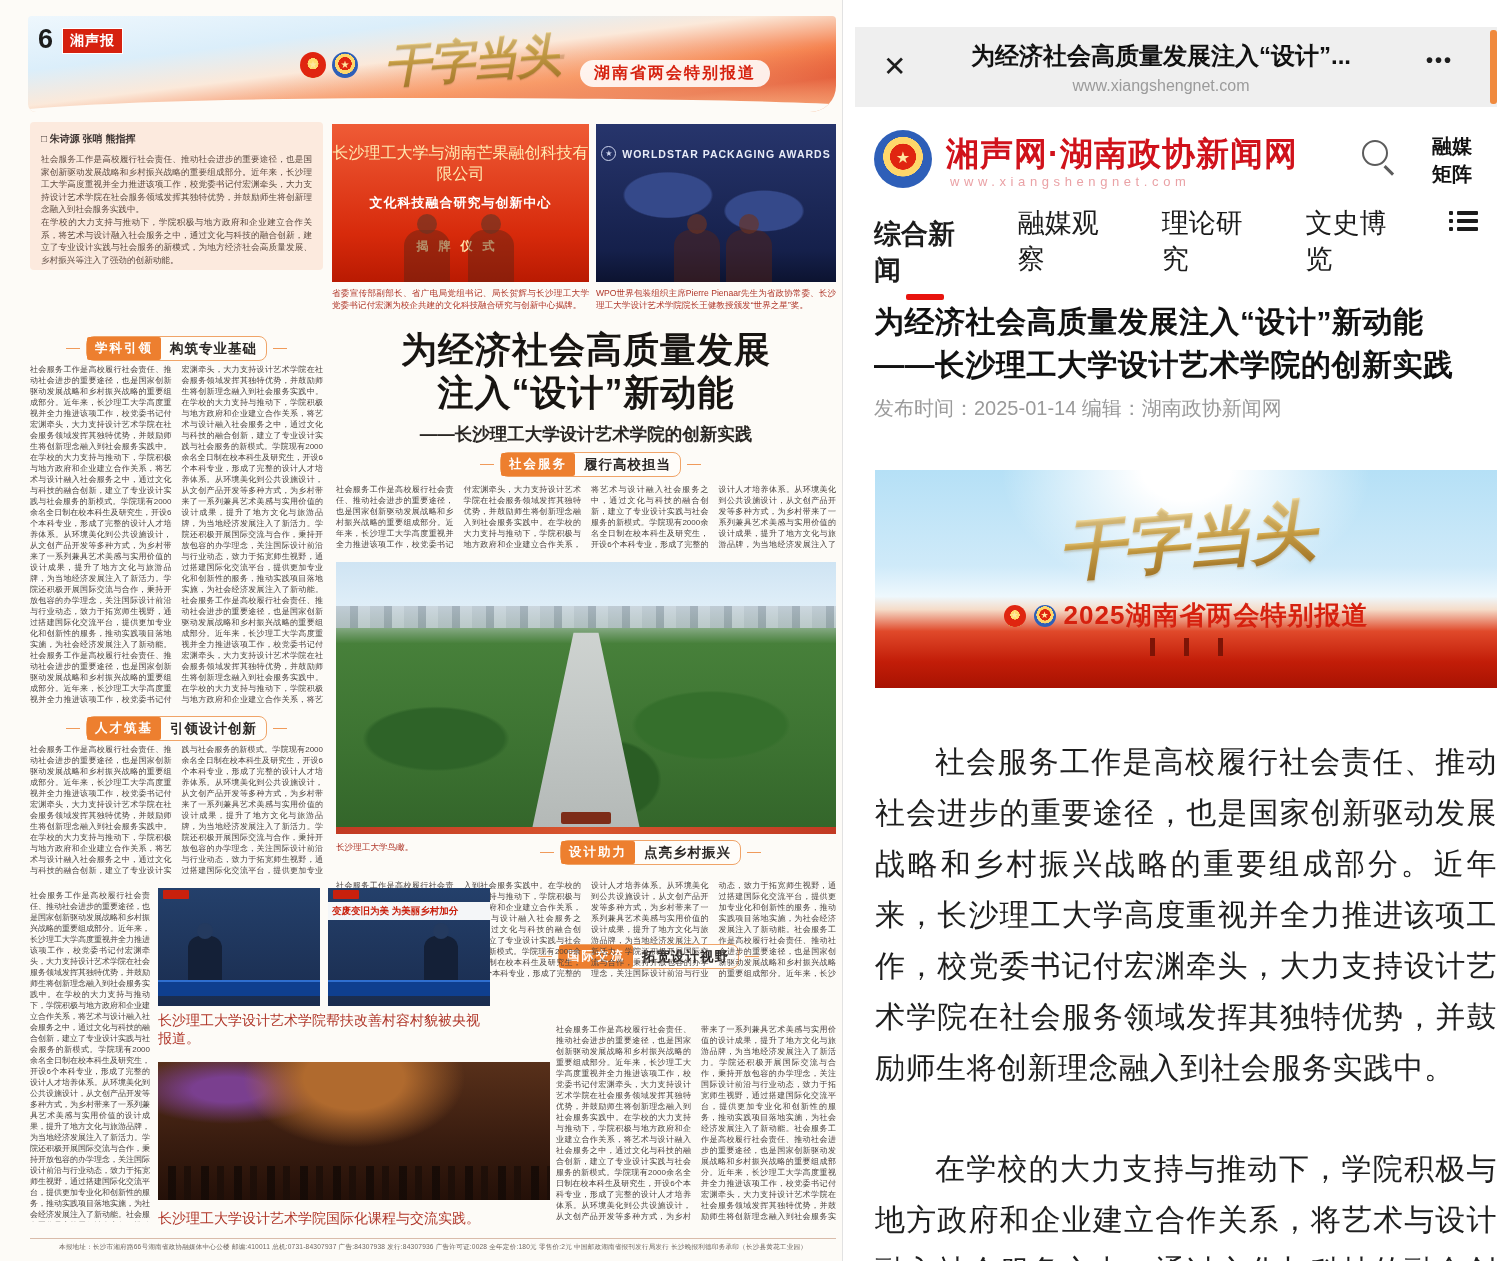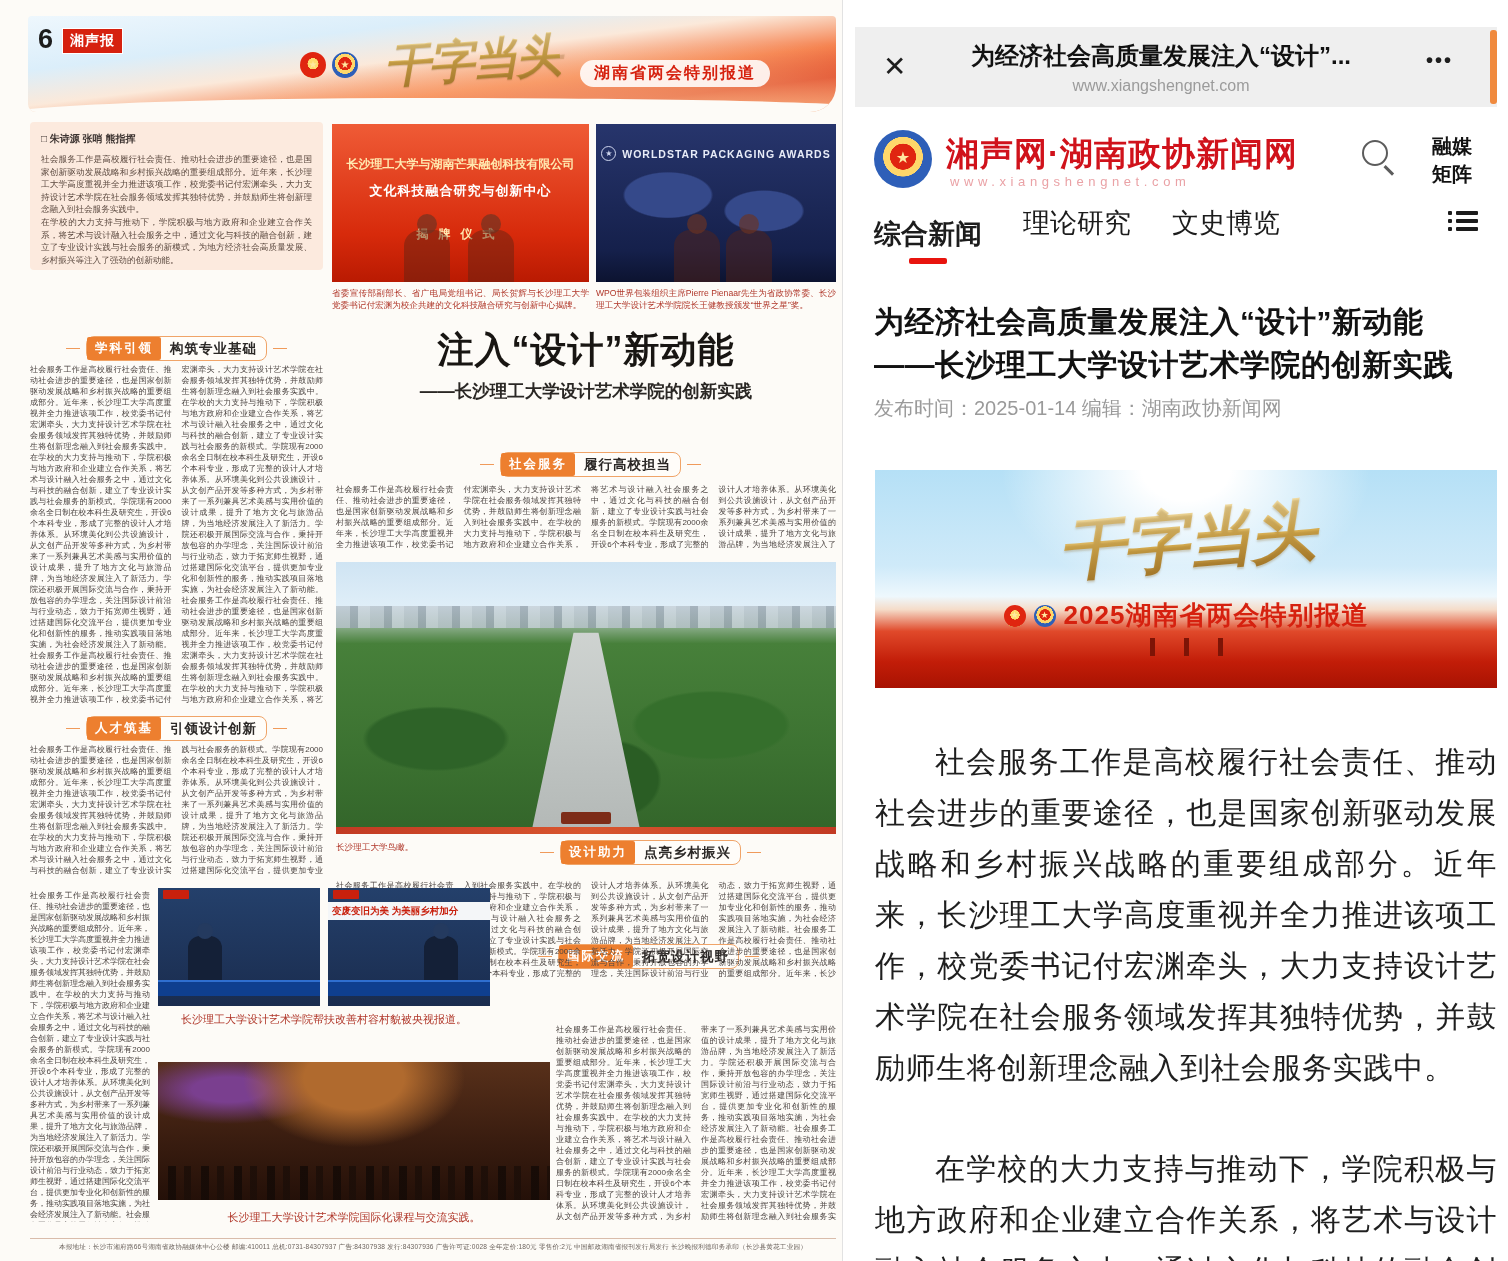--- a/index.html
+++ b/index.html
@@ -30,21 +30,21 @@
 
   .col-box { position:absolute; font-size:8px; line-height:11px; color:#4a4340; text-align:justify; overflow:hidden; }
   .cols2 { column-count:2; column-gap:10px; }
   .cols4 { column-count:4; column-gap:10px; }
 
   .intro-box { position:absolute; left:30px; top:122px; width:293px; height:148px; background:#fceade; border-radius:4px; padding:10px 11px; overflow:hidden; }
   .byline { font-size:10px; font-weight:bold; color:#3c3330; margin-bottom:7px; }
   .intro-text { font-size:8.6px; line-height:12.6px; color:#5c4a40; text-align:justify; white-space:pre-line; }
 
   .photo1 { position:absolute; left:332px; top:124px; width:257px; height:158px; background:linear-gradient(180deg,#ef5b36 0%, #d72a0b 70%, #b91a02 100%); overflow:hidden; text-align:center; }
-  .photo1 .l1 { margin-top:32px; color:#ffe9b0; font-size:12px; font-weight:bold; }
+  .photo1 .l1 { margin-top:19px; color:#ffe9b0; font-size:16px; font-weight:normal; }
   .photo1 .l2 { margin-top:9px; color:#ffffff; font-size:13px; font-weight:bold; letter-spacing:1px; }
   .photo1 .l3 { margin-top:26px; color:#ffe9b0; font-size:12px; font-weight:bold; letter-spacing:10px; }
   .ppl { position:absolute; bottom:-6px; width:46px; height:58px; background:#5b241474; border-radius:16px 16px 0 0; }
   .ppl::before { content:""; position:absolute; top:-16px; left:50%; transform:translateX(-50%); width:20px; height:20px; border-radius:50%; background:#6b3322aa; }
   .photo1 .ppl.a { left:72px; } .photo1 .ppl.b { left:136px; }
 
   .photo2 { position:absolute; left:596px; top:124px; width:240px; height:158px; overflow:hidden;
     background:radial-gradient(ellipse at 30% 45%, #35498a 0 18%, transparent 19%),
                radial-gradient(ellipse at 70% 55%, #35498a 0 16%, transparent 17%),
                linear-gradient(180deg,#27356c 0%, #15204b 80%, #0c1330 100%); }
@@ -81,21 +81,21 @@
 
   .cctv { position:absolute; left:158px; top:888px; width:332px; height:148px; }
   .cctv .frames { display:flex; gap:8px; }
   .tvframe { width:162px; height:118px; background:linear-gradient(180deg,#24406b 0%, #1a2c4e 100%); position:relative; overflow:hidden; }
   .tvframe .band { position:absolute; left:0; top:14px; width:100%; height:18px; background:#f4f6f8; }
   .tvframe .band span { display:block; font-size:9.5px; font-weight:bold; color:#c8200d; padding:3px 4px; white-space:nowrap; }
   .tvframe .lower { position:absolute; left:0; bottom:10px; width:100%; height:16px; background:#0f3f8f; border-top:2px solid #2f6fd0; }
   .tvframe .bug { position:absolute; left:5px; top:2px; width:26px; height:9px; background:#c8200d; border-radius:1px; }
   .tvframe .person { position:absolute; bottom:26px; width:34px; height:44px; background:#142037; border-radius:12px 12px 0 0; }
   .tvframe .person::before { content:""; position:absolute; top:-13px; left:50%; transform:translateX(-50%); width:16px; height:16px; border-radius:50%; background:#243a5f; }
-  .cctv-cap, .orch-cap { font-size:11px; color:#b0372a; text-align:center; margin-top:6px; }
+  .cctv-cap, .orch-cap { font-size:14px; color:#b0372a; margin-top:6px; }
 
   .orchestra { position:absolute; left:158px; top:1062px; width:392px; height:138px; overflow:hidden;
     background:radial-gradient(ellipse at 50% 12%, #b06a2e 0 18%, transparent 40%),
                radial-gradient(ellipse at 18% 20%, #7a3f8f 0 8%, transparent 22%),
                linear-gradient(180deg,#58301a 0%, #3a1d10 55%, #241008 100%); }
   .orchestra .musicians { position:absolute; bottom:0; left:0; width:100%; height:34px;
     background:repeating-linear-gradient(90deg, transparent 0 10px, #140a06 10px 18px, transparent 18px 26px, #1c0e08 26px 33px); opacity:.85; }
   .orch-cap { position:absolute; left:158px; top:1204px; width:392px; }
 
   .paper-footer { position:absolute; left:30px; top:1238px; width:806px; border-top:1px solid #d9bcab; padding-top:4px;
@@ -186,20 +186,21 @@
         <div class="award-title">WORLDSTAR PACKAGING AWARDS</div>
       </div>
       <div class="ppl a"></div>
       <div class="ppl b"></div>
     </div>
 
     <div class="photo-cap" style="left:332px; top:288px; width:257px;">省委宣传部副部长、省广电局党组书记、局长贺辉与长沙理工大学党委书记付宏渊为校企共建的文化科技融合研究与创新中心揭牌。</div>
     <div class="photo-cap" style="left:596px; top:288px; width:240px;">WPO世界包装组织主席Pierre Pienaar先生为省政协常委、长沙理工大学设计艺术学院院长王健教授颁发“世界之星”奖。</div>
 
     <div class="headline">
+      <div class="h1">为经济社会高质量发展</div>
       <div class="h1">注入“设计”新动能</div>
       <div class="h2">——长沙理工大学设计艺术学院的创新实践</div>
     </div>
 
     <div class="sec-head" style="left:66px; top:336px;">
       <span class="dash"></span>
       <span class="frame">
           <span class="tag">学科引领</span>
           <span class="stitle">构筑专业基础</span>
         </span>
@@ -293,20 +294,21 @@
     <div class="site-row">
       <div class="site-logo"></div>
       <div class="site-name">湘声网·湖南政协新闻网</div>
       <div class="site-url">www.xiangshengnet.com</div>
       <div class="search-ico"></div>
       <div class="matrix">融媒矩阵</div>
     </div>
 
     <div class="nav-row">
       <div class="nav-tab active">综合新闻</div>
+      <div class="nav-tab">融媒观察</div>
       <div class="nav-tab">理论研究</div>
       <div class="nav-tab">文史博览</div>
       <div class="nav-more">
           <i></i>
           <i></i>
           <i></i>
         </div>
     </div>
 
     <div class="art-title">

